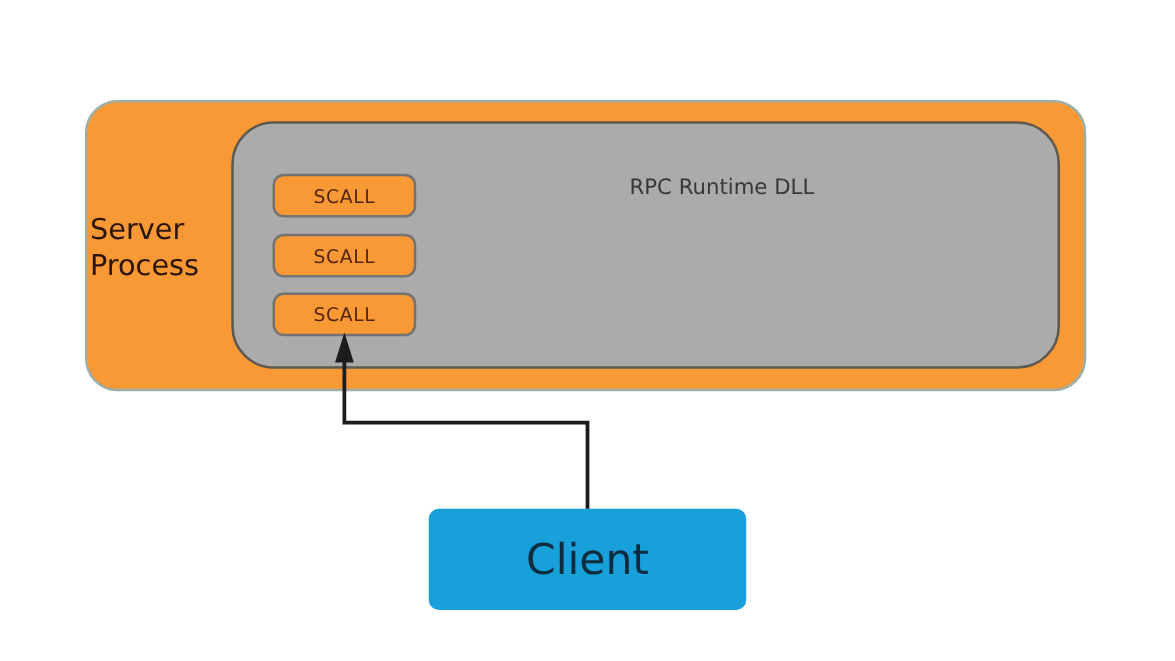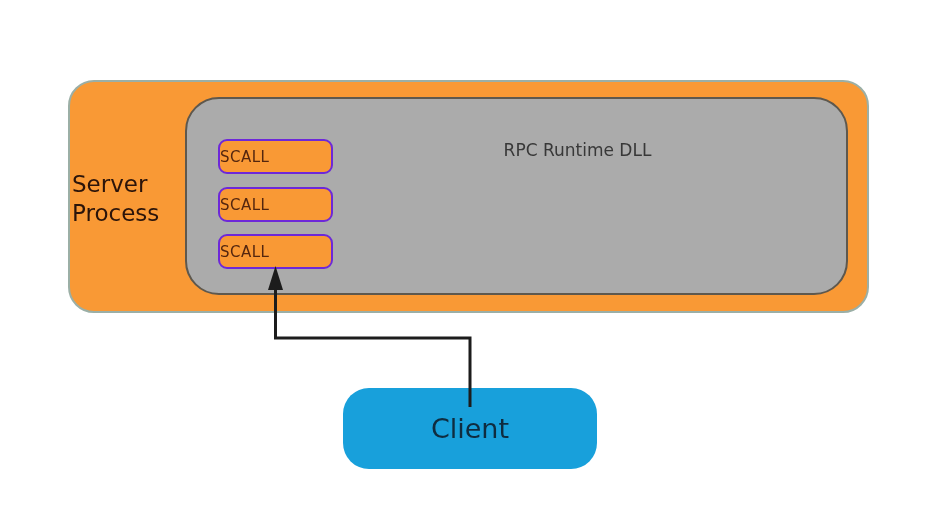--- a/index.html
+++ b/index.html
@@ -51,43 +51,43 @@
     font-size: 17px;
     color: #383838;
     margin-top: 23px;
   }
 
   
   .scall {
     left: 218px;
     width: 115px; height: 35px;
     background: #F99935;
-    border: 2px solid #6d28d9;
+    border: 2px solid #737373;
     border-radius: 9px;
     display: flex;
     align-items: center;
-    justify-content: flex-start;
+    justify-content: center;
     font-size: 15px;
     letter-spacing: 0.5px;
     color: #54260F;
   }
   .scall-1 { top: 139px; }
   .scall-2 { top: 187px; }
   .scall-3 { top: 234px; }
 
   
   .client {
-    left: 343px; top: 388px;
+    left: 343px; top: 407px;
     width: 254px; height: 81px;
     background: #18A0DB;
-    border-radius: 26px;
+    border-radius: 8px;
     display: flex;
     align-items: center;
     justify-content: center;
-    font-size: 27px;
+    font-size: 34px;
     color: #0F2C3F;
   }
 
   
   .arrow-layer {
     position: absolute;
     left: 0; top: 0;
     width: 940px; height: 529px;
     pointer-events: none;
   }

